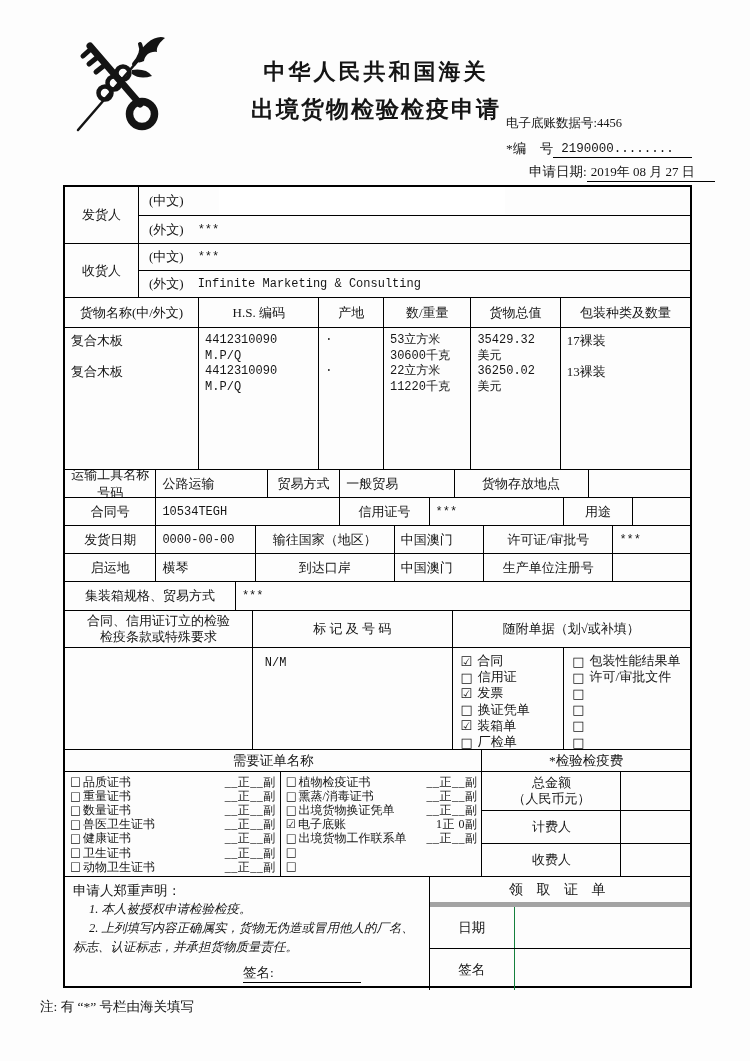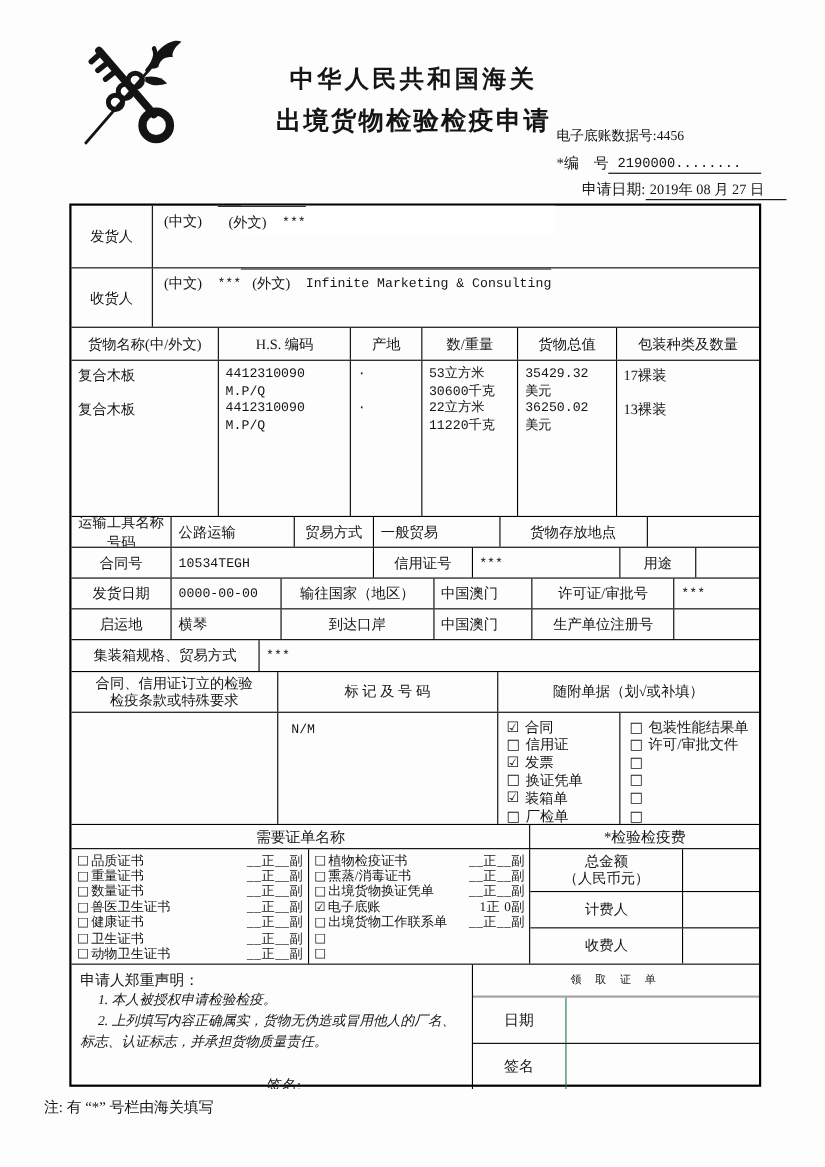--- a/index.html
+++ b/index.html
@@ -30,21 +30,21 @@
   .row { display:flex; border-bottom:1px solid #000; }
   .row:last-child { border-bottom:none; }
   .c { border-right:1px solid #000; overflow:hidden; }
   .c.last { border-right:none; }
   .lab { display:flex; align-items:center; justify-content:center; text-align:center; }
   .val { display:flex; align-items:center; padding:0 6px; }
   .valm { font-family:"Liberation Mono","DejaVu Sans Mono",monospace; font-size:12px; }
 
   
   .party-label { width:74px; }
-  .party-sub { flex:1; display:flex; flex-direction:row; }
+  .party-sub { flex:1; display:flex; flex-direction:column; }
   .psub { height:28px; display:flex; align-items:center; padding-left:10px; position:relative; }
   .psub + .psub { border-top:1px solid #000; }
   .plabel { font-size:13px; margin-right:14px; white-space:nowrap; }
   .pval { font-family:"Liberation Mono","DejaVu Sans Mono",monospace; font-size:12px; }
   .redaction { position:absolute; left:80px; top:-7px; width:286px; height:34px; background:#fff; }
 
   
   .g1{width:135px;} .g2{width:121px;} .g3{width:65px;} .g4{width:88px;} .g5{width:90px;} .g6{width:130px;}
   .goods-head { height:30px; }
   .goods-head .c { display:flex; align-items:center; justify-content:center; font-size:13px; }
@@ -89,25 +89,25 @@
   .fee-lab { width:139px; border-right:1px solid #000; display:flex; align-items:center;
     justify-content:center; text-align:center; font-size:13px; line-height:16px; white-space:pre-line; }
   .fee-val { flex:1; }
 
   
   .decl { height:113px; }
   .decl-left { width:367px; padding:5px 8px 0 8px; }
   .decl-title { font-size:13.5px; }
   .decl-line { font-style:italic; font-size:12.5px; line-height:19px; }
   .ind { padding-left:16px; }
-  .sign-line { margin-top:21px; padding-left:170px; font-size:13.5px; display:flex;flex-direction:column; }
+  .sign-line { margin-top:7px; padding-left:170px; font-size:13.5px; display:flex;flex-direction:column; }
   .sign-blank { width:118px; border-bottom:1.5px solid #000; }
   .pickup { width:262px; display:flex; flex-direction:column; }
-  .pickup-head { height:30px; border-bottom:2px solid #a3a3a3; display:flex; align-items:center;
-    justify-content:center; font-size:10px; letter-spacing:5px; }
+  .pickup-head { height:30px; border-bottom:5px solid #a3a3a3; display:flex; align-items:center;
+    justify-content:center; font-size:14px; letter-spacing:5px; }
   .pk-row { flex:1; display:flex; }
   .pk-row + .pk-row { border-top:1px solid #000; }
   .pk-lab { width:85px; border-right:1px solid #15803d; display:flex; align-items:center;
     justify-content:center; font-size:13.5px; }
   .pk-val { flex:1; }
 
   .footnote { left:40px; top:998px; font-size:13.5px; }
 
   .logo { left:66px; top:30px; width:100px; height:112px; }
 </style>

